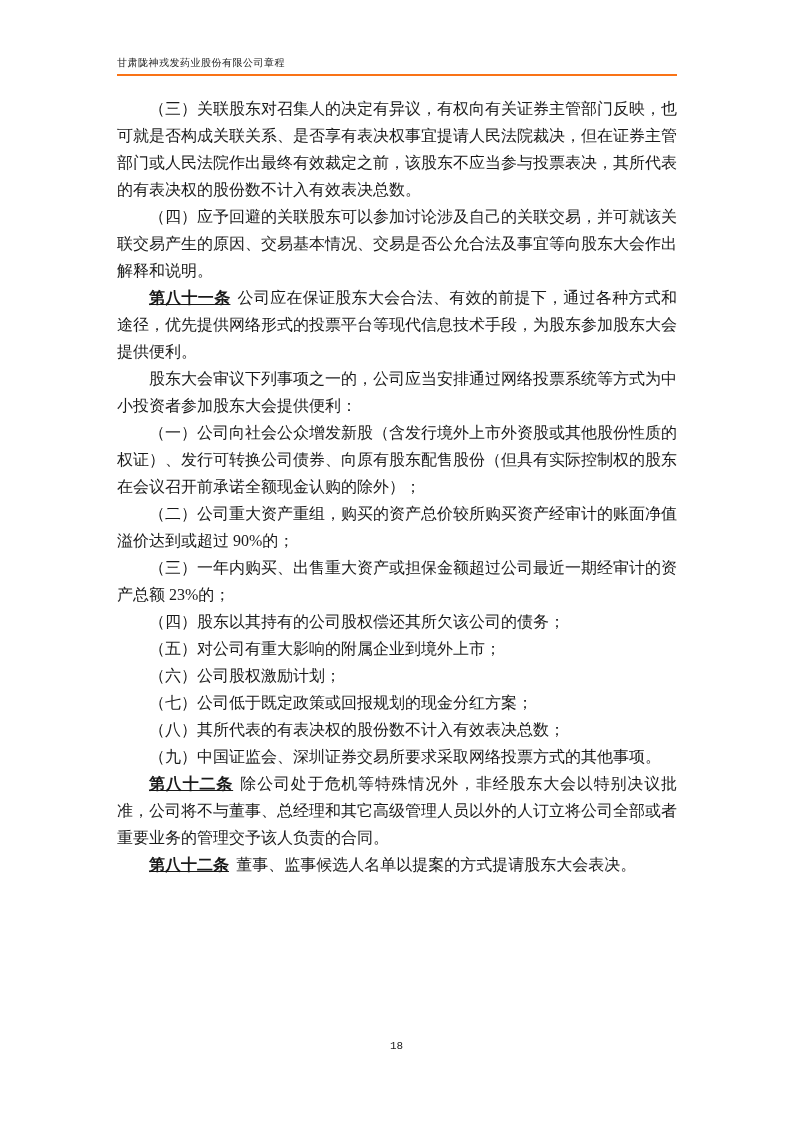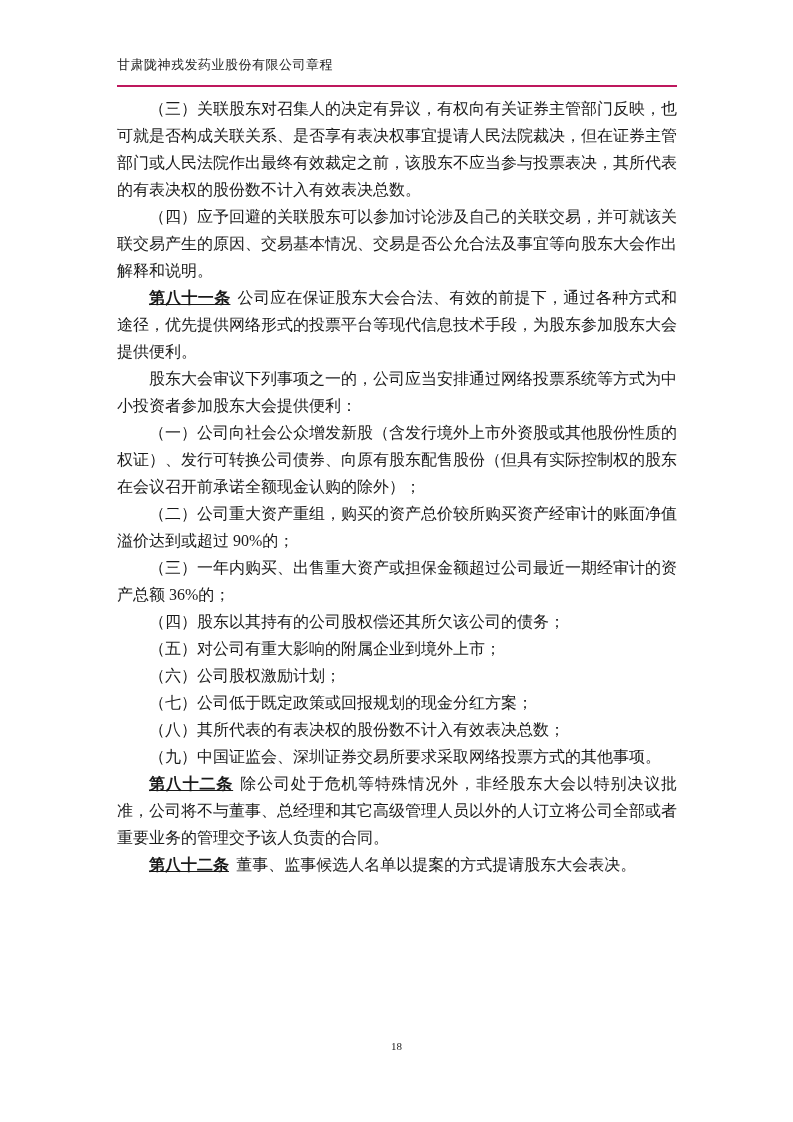--- a/index.html
+++ b/index.html
@@ -11,25 +11,25 @@
     background: #ffffff;
     overflow: hidden;
     font-family: "Liberation Serif", "DejaVu Serif", serif;
     color: #1a1a1a;
   }
   .header {
     position: absolute;
     top: 56px;
     left: 117px;
     width: 560px;
-    font-size: 13px;
+    font-size: 10px;
     letter-spacing: 0.5px;
     color: #222222;
-    padding-bottom: 11px;
-    border-bottom: 2px solid #be185d;
+    padding-bottom: 4px;
+    border-bottom: 2px solid #f97316;
   }
   .doc-body {
     position: absolute;
     top: 95px;
     left: 117px;
     width: 560px;
   }
   .doc-body p {
     margin: 0;
     padding: 0;
@@ -47,39 +47,40 @@
   }
   .article-no:empty { margin-right: 0; display: none; }
   .footer {
     position: absolute;
     top: 1040px;
     left: 0;
     width: 100%;
     text-align: center;
     font-size: 11px;
     color: #1a1a1a;
+    font-family: Liberation Mono, monospace;
   }
 </style>
 </head>
 <body>
 
 <div class="page">
 
   <div class="header">
     <span>甘肃陇神戎发药业股份有限公司章程</span>
   </div>
 
   <div class="doc-body">
     <p><span>（三）关联股东对召集人的决定有异议，有权向有关证券主管部门反映，也可就是否构成关联关系、是否享有表决权事宜提请人民法院裁决，但在证券主管部门或人民法院作出最终有效裁定之前，该股东不应当参与投票表决，其所代表的有表决权的股份数不计入有效表决总数。</span></p>
     <p><span>（四）应予回避的关联股东可以参加讨论涉及自己的关联交易，并可就该关联交易产生的原因、交易基本情况、交易是否公允合法及事宜等向股东大会作出解释和说明。</span></p>
     <p><span class="article-no">第八十一条</span><span>公司应在保证股东大会合法、有效的前提下，通过各种方式和途径，优先提供网络形式的投票平台等现代信息技术手段，为股东参加股东大会提供便利。</span></p>
     <p><span>股东大会审议下列事项之一的，公司应当安排通过网络投票系统等方式为中小投资者参加股东大会提供便利：</span></p>
     <p><span>（一）公司向社会公众增发新股（含发行境外上市外资股或其他股份性质的权证）、发行可转换公司债券、向原有股东配售股份（但具有实际控制权的股东在会议召开前承诺全额现金认购的除外）；</span></p>
     <p><span>（二）公司重大资产重组，购买的资产总价较所购买资产经审计的账面净值溢价达到或超过 90%的；</span></p>
-    <p><span>（三）一年内购买、出售重大资产或担保金额超过公司最近一期经审计的资产总额 36%的；</span></p>
+    <p><span>（三）一年内购买、出售重大资产或担保金额超过公司最近一期经审计的资产总额 23%的；</span></p>
     <p><span>（四）股东以其持有的公司股权偿还其所欠该公司的债务；</span></p>
     <p><span>（五）对公司有重大影响的附属企业到境外上市；</span></p>
     <p><span>（六）公司股权激励计划；</span></p>
     <p><span>（七）公司低于既定政策或回报规划的现金分红方案；</span></p>
     <p><span>（八）其所代表的有表决权的股份数不计入有效表决总数；</span></p>
     <p><span>（九）中国证监会、深圳证券交易所要求采取网络投票方式的其他事项。</span></p>
     <p><span class="article-no">第八十二条</span><span>除公司处于危机等特殊情况外，非经股东大会以特别决议批准，公司将不与董事、总经理和其它高级管理人员以外的人订立将公司全部或者重要业务的管理交予该人负责的合同。</span></p>
     <p><span class="article-no">第八十二条</span><span>董事、监事候选人名单以提案的方式提请股东大会表决。</span></p>
   </div>
 

